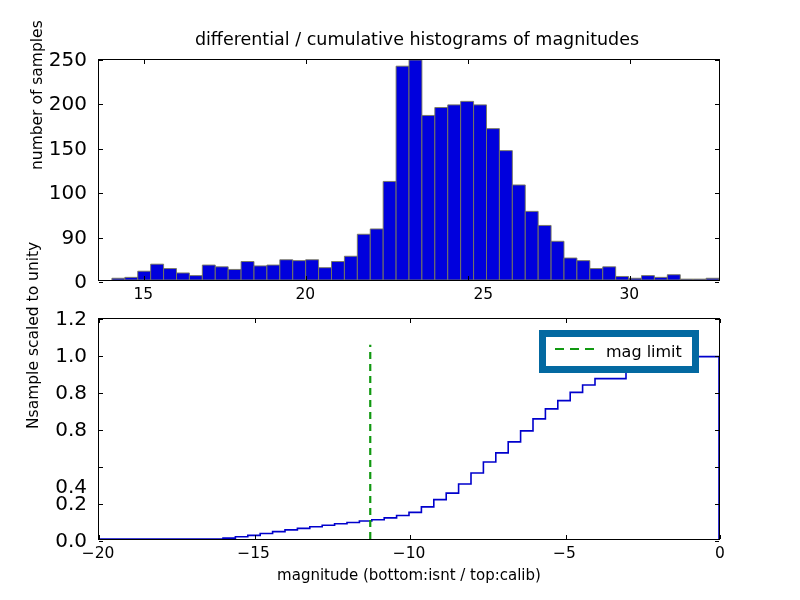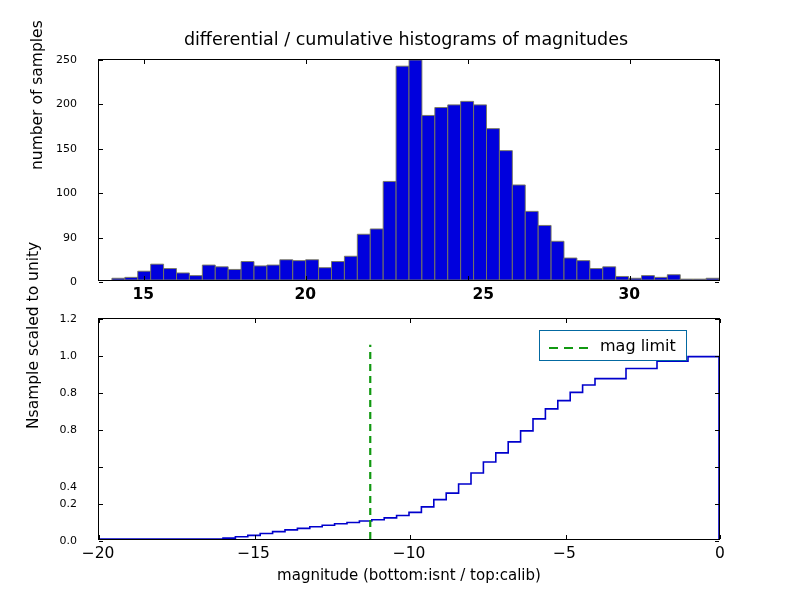--- a/index.html
+++ b/index.html
@@ -45,35 +45,35 @@
     overflow: hidden;
   }
   .plotsurface svg {
     display: block;
     width: 100%;
     height: 100%;
   }
   
   #chart-title {
     position: absolute;
-    left: 95px;
+    left: 106px;
     top: 30px;
     width: 622px;
     text-align: center;
     font-size: 17.5px;
     color: #000000;
     line-height: 1.1;
     white-space: nowrap;
   }
   
   .ytick-label {
     position: absolute;
-    right: 11px;
+    right: 1px;
     text-align: left;
-    font-size: 11px;
+    font-size: 20px;
     color: #000000;
     transform: translateY(-50%);
     white-space: nowrap;
   }
   .ytick-col {
     position: absolute;
     width: 88px;
     left: 0;
   }
   .xtick-label {
@@ -142,25 +142,25 @@
     font-size: 15px;
     color: #000000;
     white-space: nowrap;
   }
   
   #legend {
     position: absolute;
     left: 539px;
     top: 330px;
     box-sizing: border-box;
-    border: 1px solid #0369a1;
+    border: 7px solid #0369a1;
     background: #ffffff;
     padding: 5px 10px 5px 8px;
     display: flex;
-    align-items: flex-end;
+    align-items: flex-start;
     gap: 10px;
   }
   #legend-swatch {
     width: 42px;
     height: 14px;
     flex: none;
   }
   #legend-label {
     font-size: 16px;
     color: #000000;
@@ -255,21 +255,21 @@
   </div>
 
   <div class="ytick-col" id="yticklabels-top">
       <div class="ytick-label" style="top: 281px;">0</div>
       <div class="ytick-label" style="top: 236.6px;">90</div>
       <div class="ytick-label" style="top: 192.2px;">100</div>
       <div class="ytick-label" style="top: 147.8px;">150</div>
       <div class="ytick-label" style="top: 103.4px;">200</div>
       <div class="ytick-label" style="top: 59px;">250</div>
     </div>
-  <div class="xtick-row" id="xticklabels-top" style="top:285px;font-weight:bold;">
+  <div class="xtick-row" id="xticklabels-top" style="top:285px;">
       <div class="xtick-label" style="left: 143.354px;">15</div>
       <div class="xtick-label" style="left: 305.333px; text-align: right;">20</div>
       <div class="xtick-label" style="left: 467.312px; margin-left: 16px;">25</div>
       <div class="xtick-label" style="left: 629.292px;">30</div>
     </div>
 
   <div class="ylabel" id="ylabel-top">number of samples</div>
 
   <div class="axes" id="axes-bottom">
     <div class="plotsurface">

